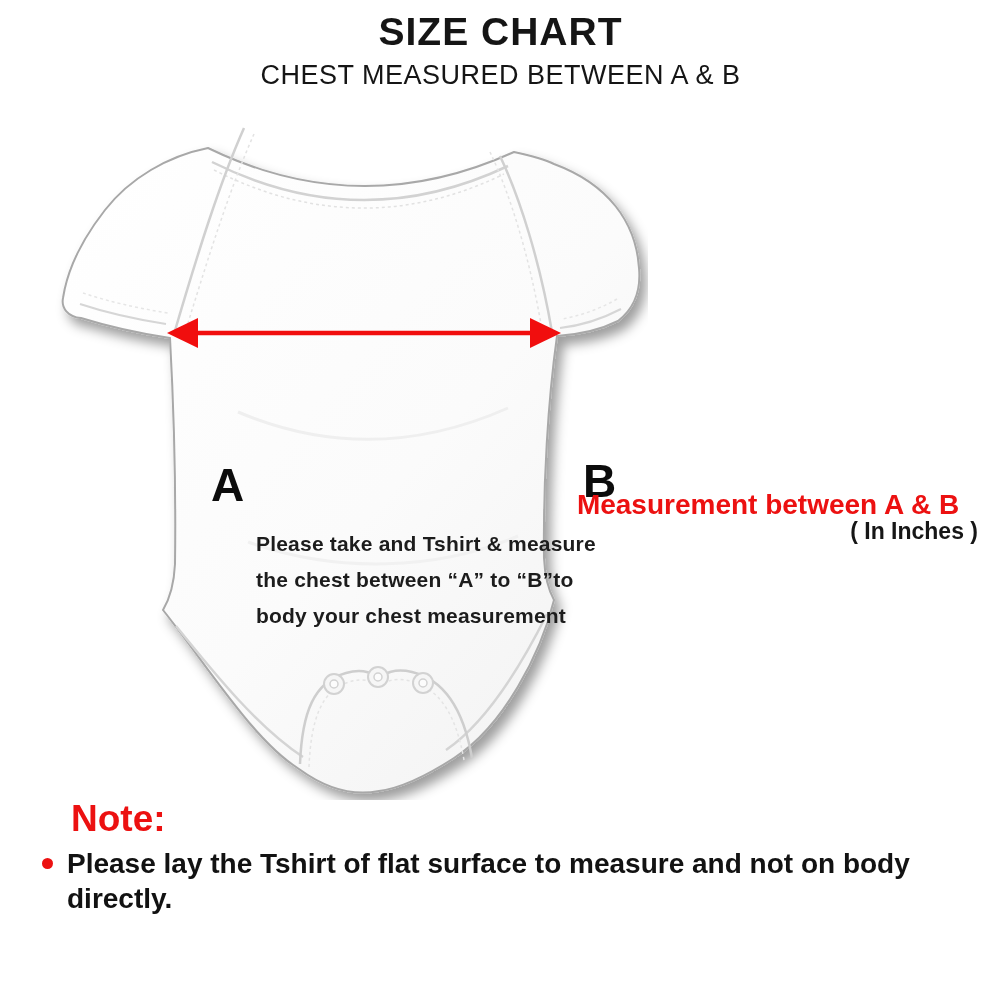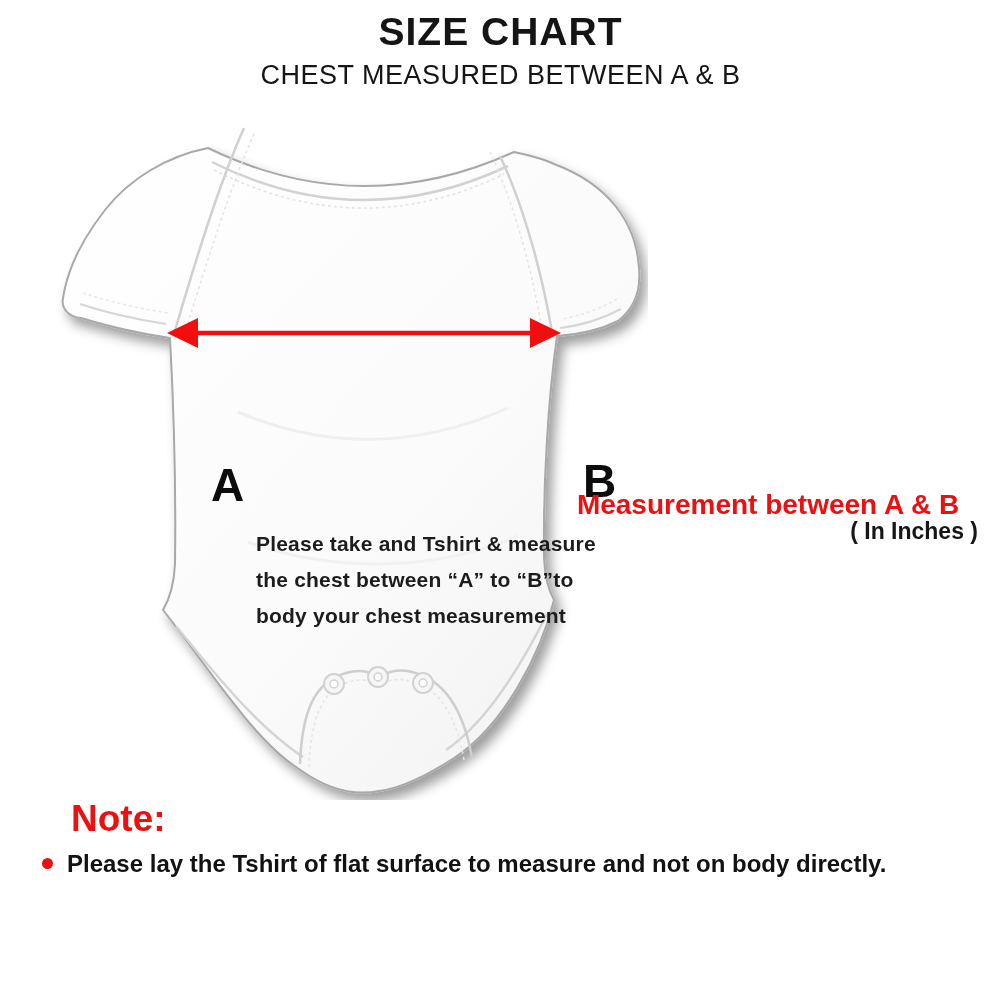--- a/index.html
+++ b/index.html
@@ -50,21 +50,21 @@
   .note-heading {
     position: absolute; left: 24px; top: 798px;
     color: var(--red); font-size: 37px; font-weight: 700; margin-left: 47px;
   }
   .notes {
     position: absolute; left: 40px; top: 846px; width: 930px;
     list-style: none;
   }
   .notes li {
     position: relative; padding-left: 27px; max-width: 905px;
-    font-size: 24px; font-weight: 700; line-height: 35px; color: #121212;
+    font-size: 28px; font-weight: 700; line-height: 35px; color: #121212;
   }
   .notes li + li { margin-top: 13px; }
   .notes li .dot {
     position: absolute; left: 2px; top: 12px; width: 11px; height: 11px;
     border-radius: 50%; background: var(--red);
   }
 </style>
 </head>
 <body>
 

